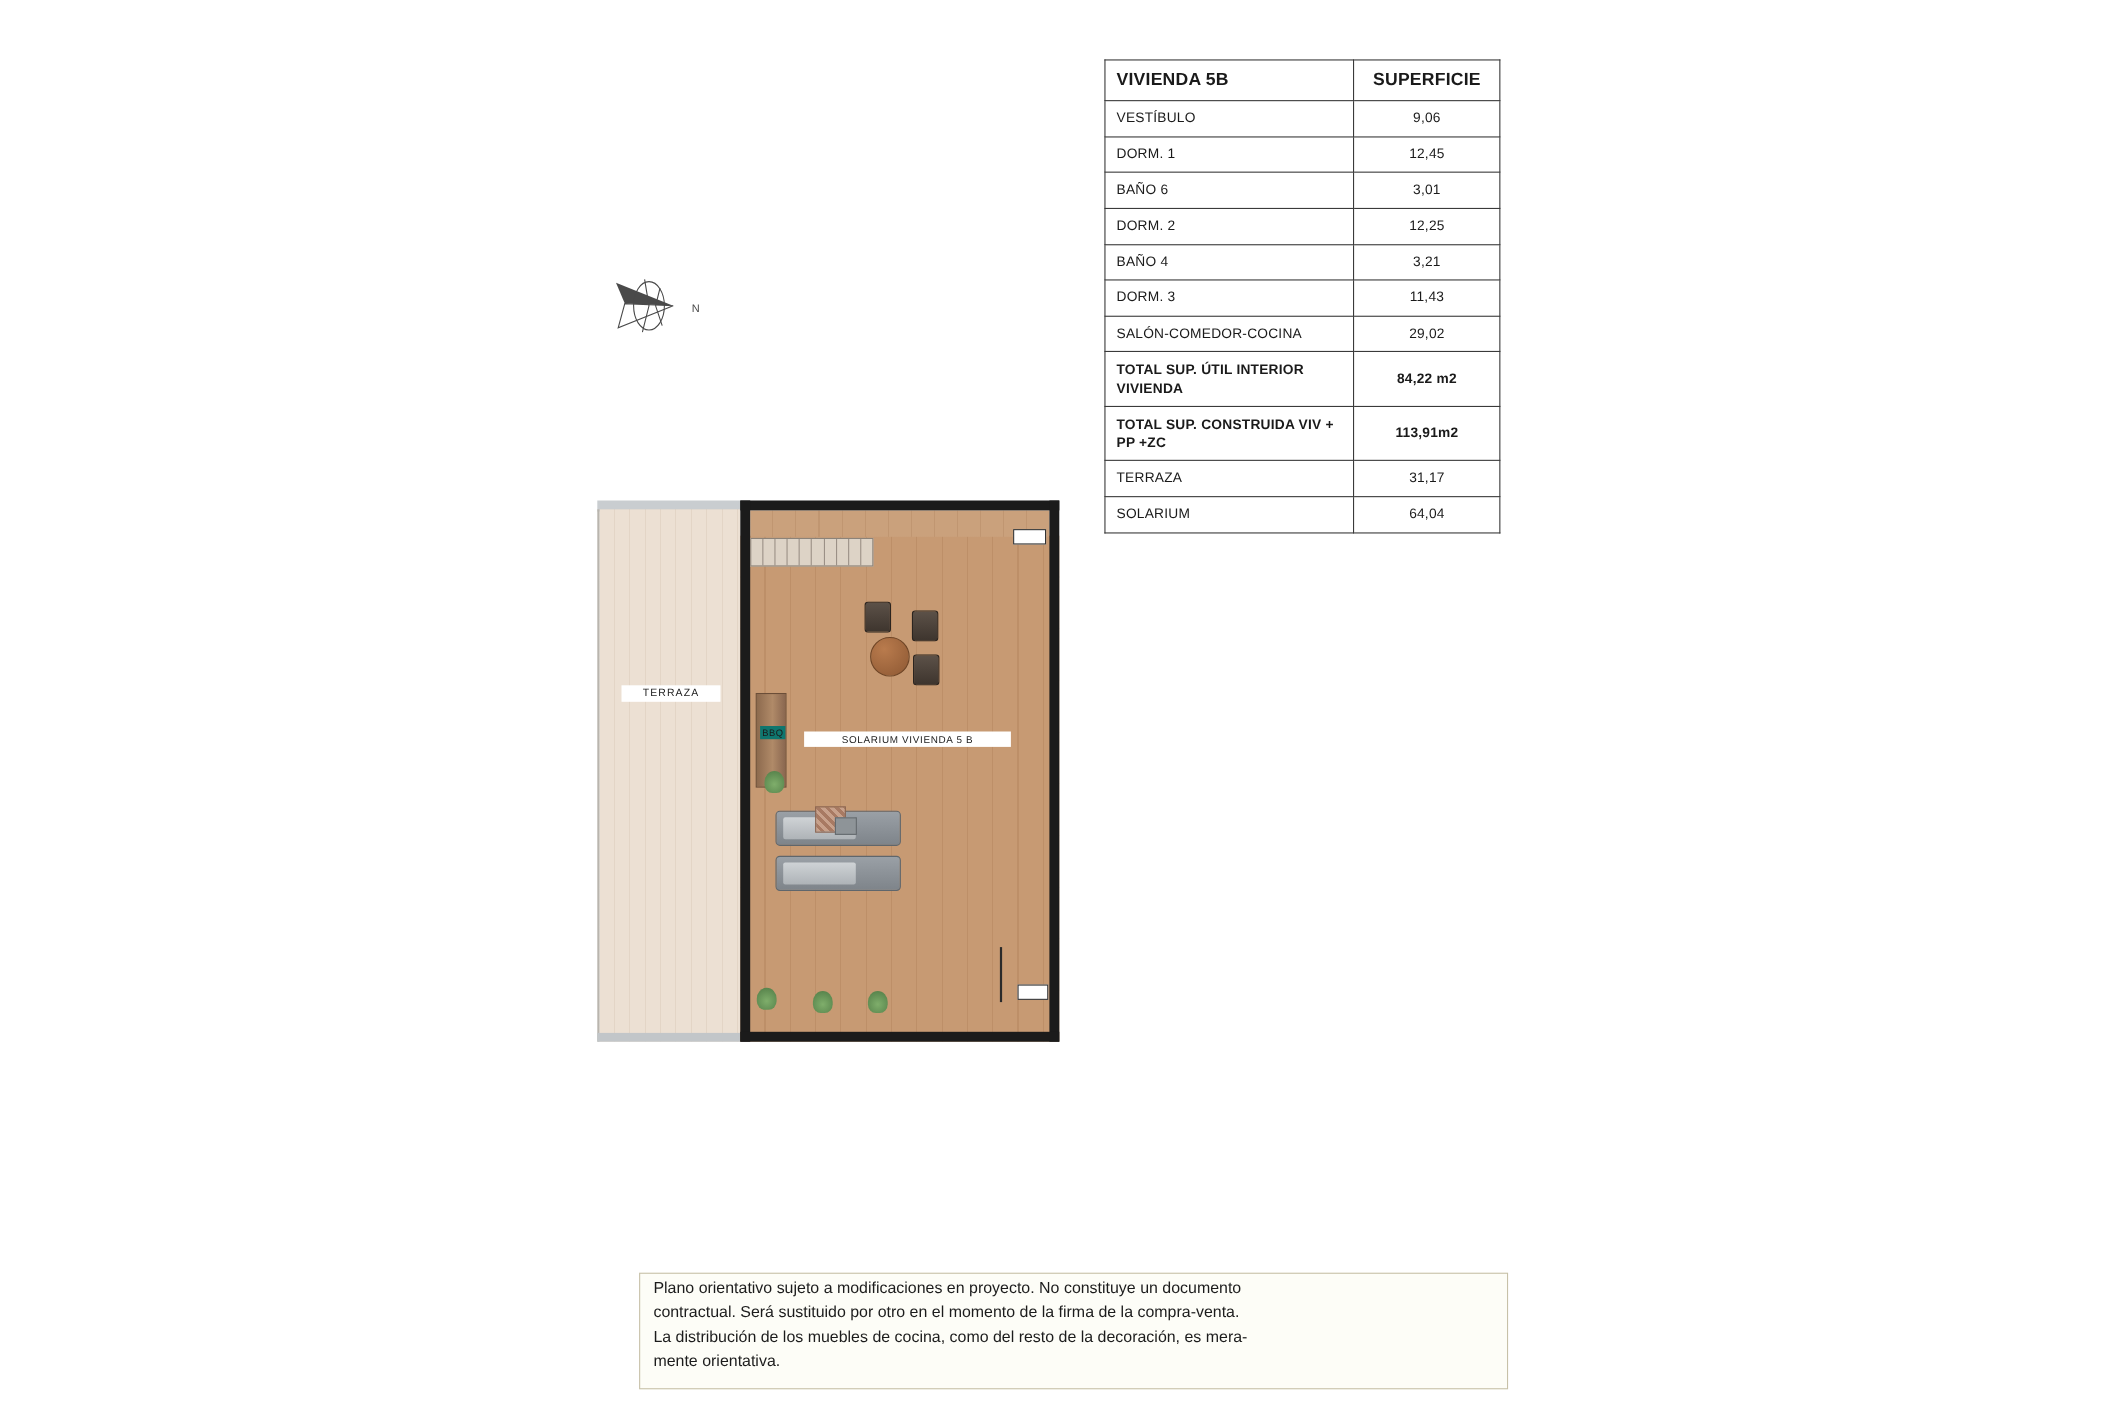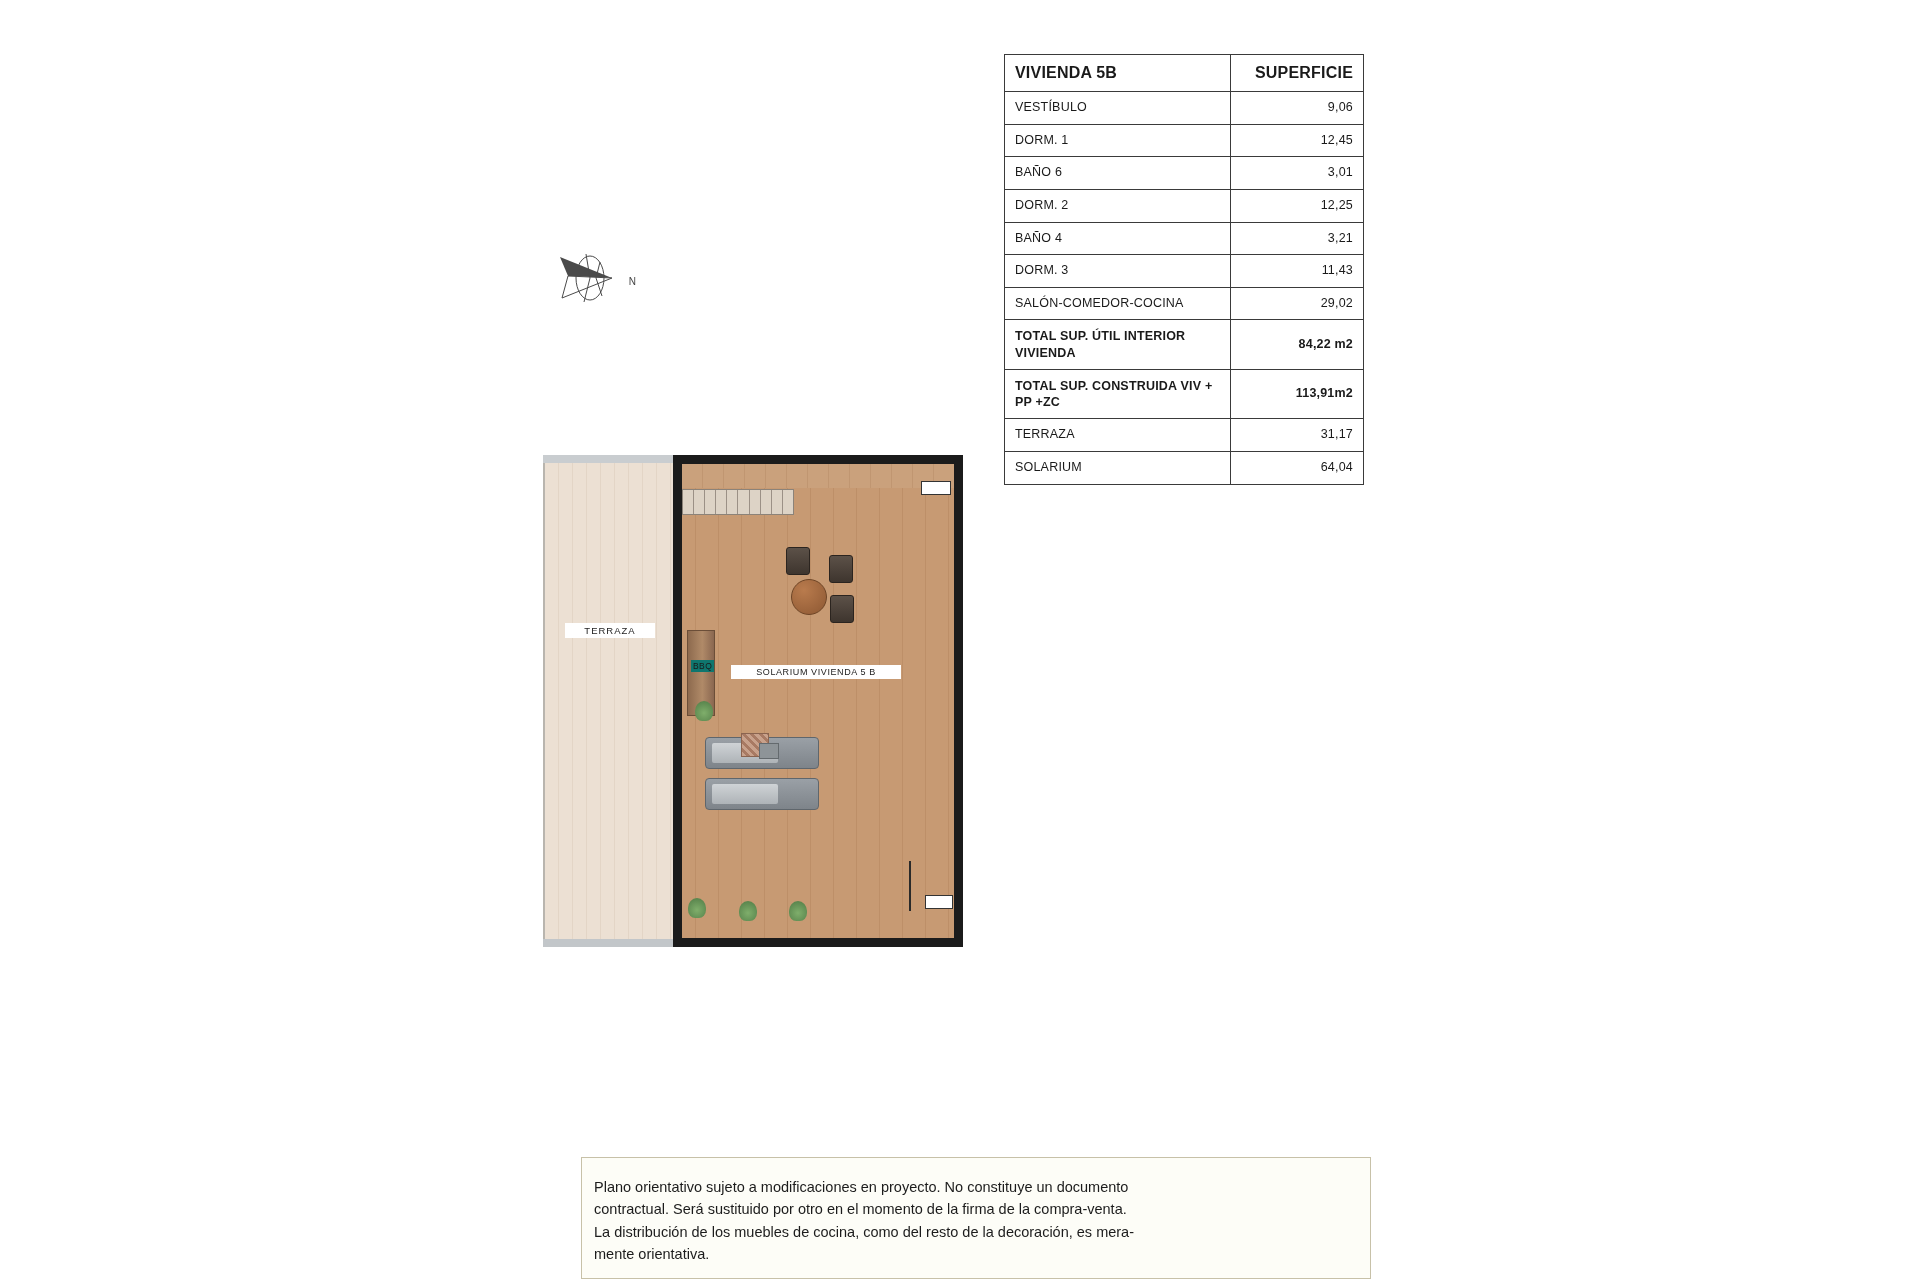--- a/index.html
+++ b/index.html
@@ -27,21 +27,21 @@
     background: #ffffff;
   }
   #surface-table td {
     border: 1px solid #3a3a3a;
     padding: 8px 10px;
     line-height: 1.25;
     vertical-align: middle;
     letter-spacing: .2px;
   }
   #surface-table td.label { width: 244px; }
-  #surface-table td.value { width: 116px; text-align: right; margin-left: 28px; }
+  #surface-table td.value { width: 116px; text-align: center; margin-left: 28px; }
   #surface-table tr.header td { font-weight: bold; font-size: 16px; }
   #surface-table tr.total td { font-weight: bold; }
   #surface-table tr.total td.label { line-height: 1.3; }
 
   
   #compass {
     position: absolute;
     left: 556px;
     top: 252px;
     width: 80px;
@@ -182,21 +182,21 @@
   #stair-block span {
     flex: 1;
     border-right: 1px solid #9b9086;
   }
   #stair-block span:last-child { border-right: none; }
 
   #solarium-label {
     position: absolute;
     left: 188px;
     top: 210px;
-    width: 170px;
+    width: 188px;
     text-align: center;
     font-size: 9px;
     letter-spacing: .6px;
     background: #ffffff;
     padding: 2px 0;
     color: #222;
   }
 
   
   #bbq-unit {
@@ -321,21 +321,21 @@
     height: 50px;
     background: #2a2a2a;
   }
 
   
   #disclaimer {
     position: absolute;
     left: 581px;
     top: 1157px;
     width: 790px;
-    padding: 18px 12px 12px 12px;
+    padding: 2px 12px 12px 12px;
     box-sizing: border-box;
     border: 1px solid #c7c1a8;
     background: #fdfdf7;
     font-size: 14.5px;
     line-height: 1.55;
     color: #1c1c1c;
   }
   #disclaimer p { margin: 0; }
 </style>
 </head>

